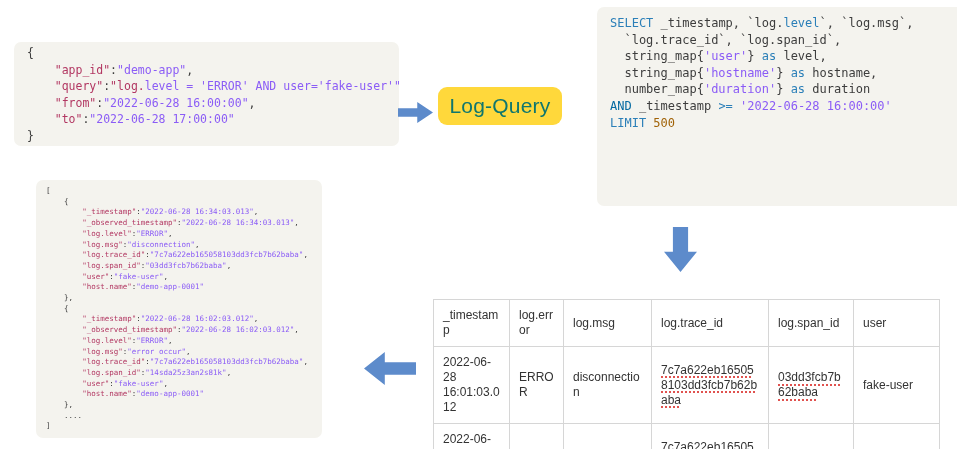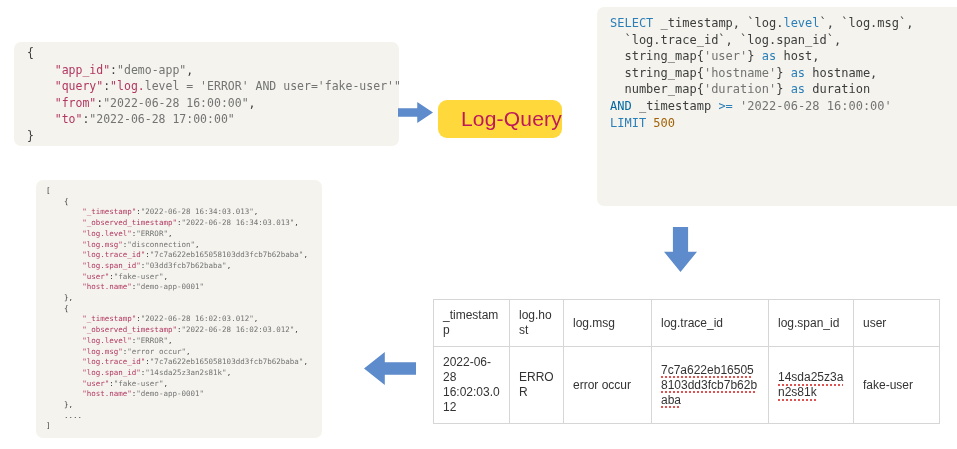--- a/index.html
+++ b/index.html
@@ -6,28 +6,28 @@
   .canvas{position:relative;width:957px;height:449px;background:#ffffff;overflow:hidden;
           font-family:"Liberation Sans",sans-serif;}
   .code{position:absolute;background:#f4f3ee;border-radius:7px;box-sizing:border-box;
         font-family:"DejaVu Sans Mono",monospace;overflow:hidden;}
   .code-line{white-space:pre;}
   .code.request{left:14px;top:42px;width:385px;height:104px;font-size:11.5px;line-height:16.5px;padding:3px 13px;}
   .code.sql{left:597px;top:7px;width:393px;height:199px;font-size:12px;line-height:16.6px;padding:8px 13px;}
   .code.response{left:36px;top:180px;width:286px;height:258px;font-size:7.5px;line-height:10.7px;padding:6px 10px;}
   .tok-p{color:#3d3d3d;}
   .tok-k{color:#b23762;}
-  .tok-s{color:#737373;}
+  .tok-s{color:#8b5cf6;}
   .tok-kw{color:#2b7fb8;}
   .tok-op{color:#2b7fb8;}
   .tok-and{color:#0369a1;}
   .tok-num{color:#a16207;}
-  .logquery{position:absolute;left:438px;top:100px;width:124px;height:38px;background:#ffd83b;
-            border-radius:9px;display:flex;align-items:center;justify-content:flex-end;
-            font-size:21px;color:#be185d;letter-spacing:.2px;}
+  .logquery{position:absolute;left:438px;top:87px;width:124px;height:38px;background:#ffd83b;
+            border-radius:9px;display:flex;align-items:center;justify-content:center;
+            font-size:21px;color:#0f766e;letter-spacing:.2px;}
   .arrow{position:absolute;background:#5d8bcb;}
   .arrow-right{left:398px;top:102px;width:35px;height:21px;
     clip-path:polygon(0 30%,55% 30%,55% 0,100% 50%,55% 100%,55% 70%,0 70%);}
   .arrow-down{left:664px;top:227px;width:33px;height:45px;
     clip-path:polygon(27% 0,73% 0,73% 55%,100% 55%,50% 100%,0 55%,27% 55%);}
   .arrow-left{left:364px;top:352px;width:52px;height:33px;
     clip-path:polygon(0 50%,40% 0,40% 31%,100% 31%,100% 69%,40% 69%,40% 100%);}
   table.results{position:absolute;left:433px;top:299px;width:506px;border-collapse:collapse;
     table-layout:fixed;background:#fff;font-size:12px;line-height:15px;color:#333;}
   table.results th,table.results td{border:1px solid #d6d6d6;padding:8px 9px;text-align:left;
@@ -51,49 +51,57 @@
 
   <div class="arrow arrow-right"></div>
 
   <div class="logquery">
     <span>Log-Query</span>
   </div>
 
   <div class="code sql">
       <div class="code-line"><span class="tok-kw">SELECT</span><span class="tok-p"> _timestamp, `log.</span><span class="tok-kw">level</span><span class="tok-p">`, `log.msg`,</span></div>
       <div class="code-line"><span class="tok-p">  `log.trace_id`, `log.span_id`,</span></div>
-      <div class="code-line"><span class="tok-p">  string_map{</span><span class="tok-s">'user'</span><span class="tok-p">} </span><span class="tok-kw">as</span><span class="tok-p"> host,</span></div>
+      <div class="code-line"><span class="tok-p">  string_map{</span><span class="tok-s">'user'</span><span class="tok-p">} </span><span class="tok-kw">as</span><span class="tok-p"> level,</span></div>
       <div class="code-line"><span class="tok-p">  string_map{</span><span class="tok-s">'hostname'</span><span class="tok-p">} </span><span class="tok-kw">as</span><span class="tok-p"> hostname,</span></div>
       <div class="code-line"><span class="tok-p">  number_map{</span><span class="tok-s">'duration'</span><span class="tok-p">} </span><span class="tok-kw">as</span><span class="tok-p"> duration</span></div>
       <div class="code-line"><span class="tok-and">AND</span><span class="tok-p"> _timestamp </span><span class="tok-op">&gt;=</span><span class="tok-p"> </span><span class="tok-s">'2022-06-28 16:00:00'</span></div>
       <div class="code-line"><span class="tok-kw">LIMIT</span><span class="tok-p"> </span><span class="tok-num">500</span></div>
     </div>
 
   <div class="arrow arrow-down"></div>
 
   <table class="results">
     <colgroup>
         <col style="width: 76px;">
         <col style="width: 54px;">
         <col style="width: 88px;">
         <col style="width: 117px;">
         <col style="width: 85px;">
         <col style="width: 86px;">
       </colgroup>
     <thead>
       <tr>
           <th>_timestamp</th>
-          <th>log.host</th>
+          <th>log.error</th>
           <th>log.msg</th>
           <th>log.trace_id</th>
           <th>log.span_id</th>
           <th>user</th>
         </tr>
     </thead>
     <tbody>
+        <tr>
+          <td>2022-06-28 16:01:03.012</td>
+          <td>ERROR</td>
+          <td>disconnection</td>
+          <td class="squiggle">7c7a622eb165058103dd3fcb7b62baba</td>
+          <td class="squiggle">03dd3fcb7b62baba</td>
+          <td>fake-user</td>
+        </tr>
         <tr>
           <td>2022-06-28 16:02:03.012</td>
           <td>ERROR</td>
           <td>error occur</td>
           <td class="squiggle">7c7a622eb165058103dd3fcb7b62baba</td>
           <td class="squiggle">14sda25z3an2s81k</td>
           <td>fake-user</td>
         </tr>
       </tbody>
   </table>

